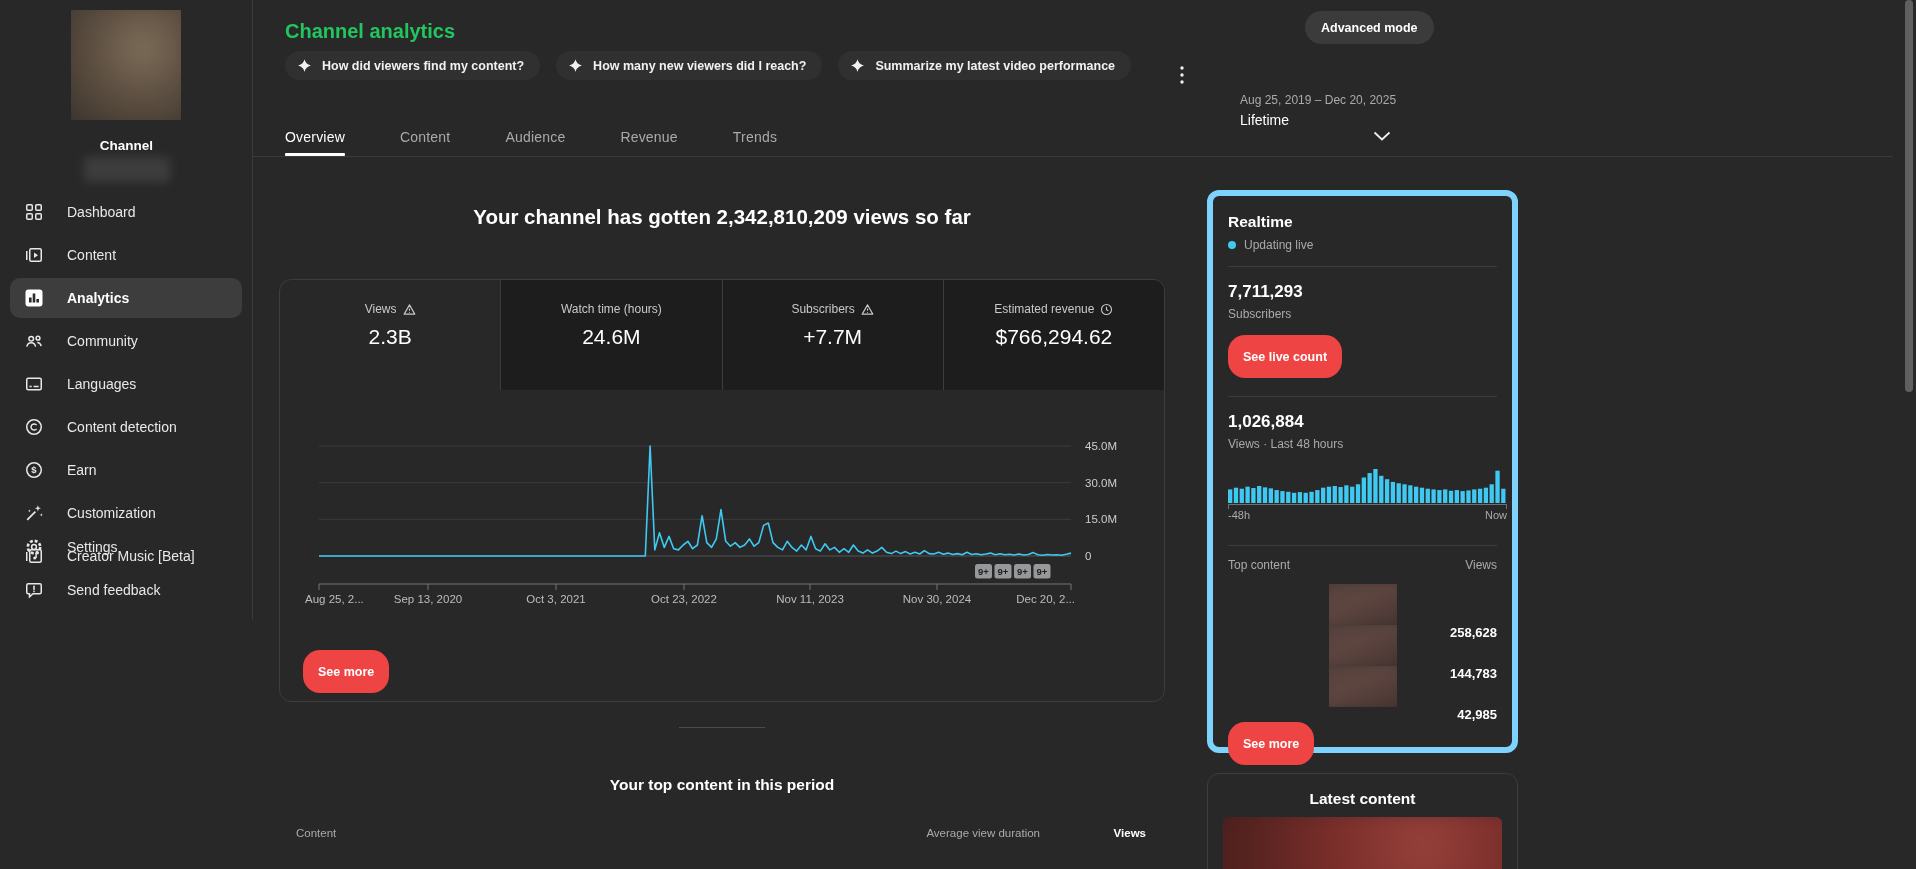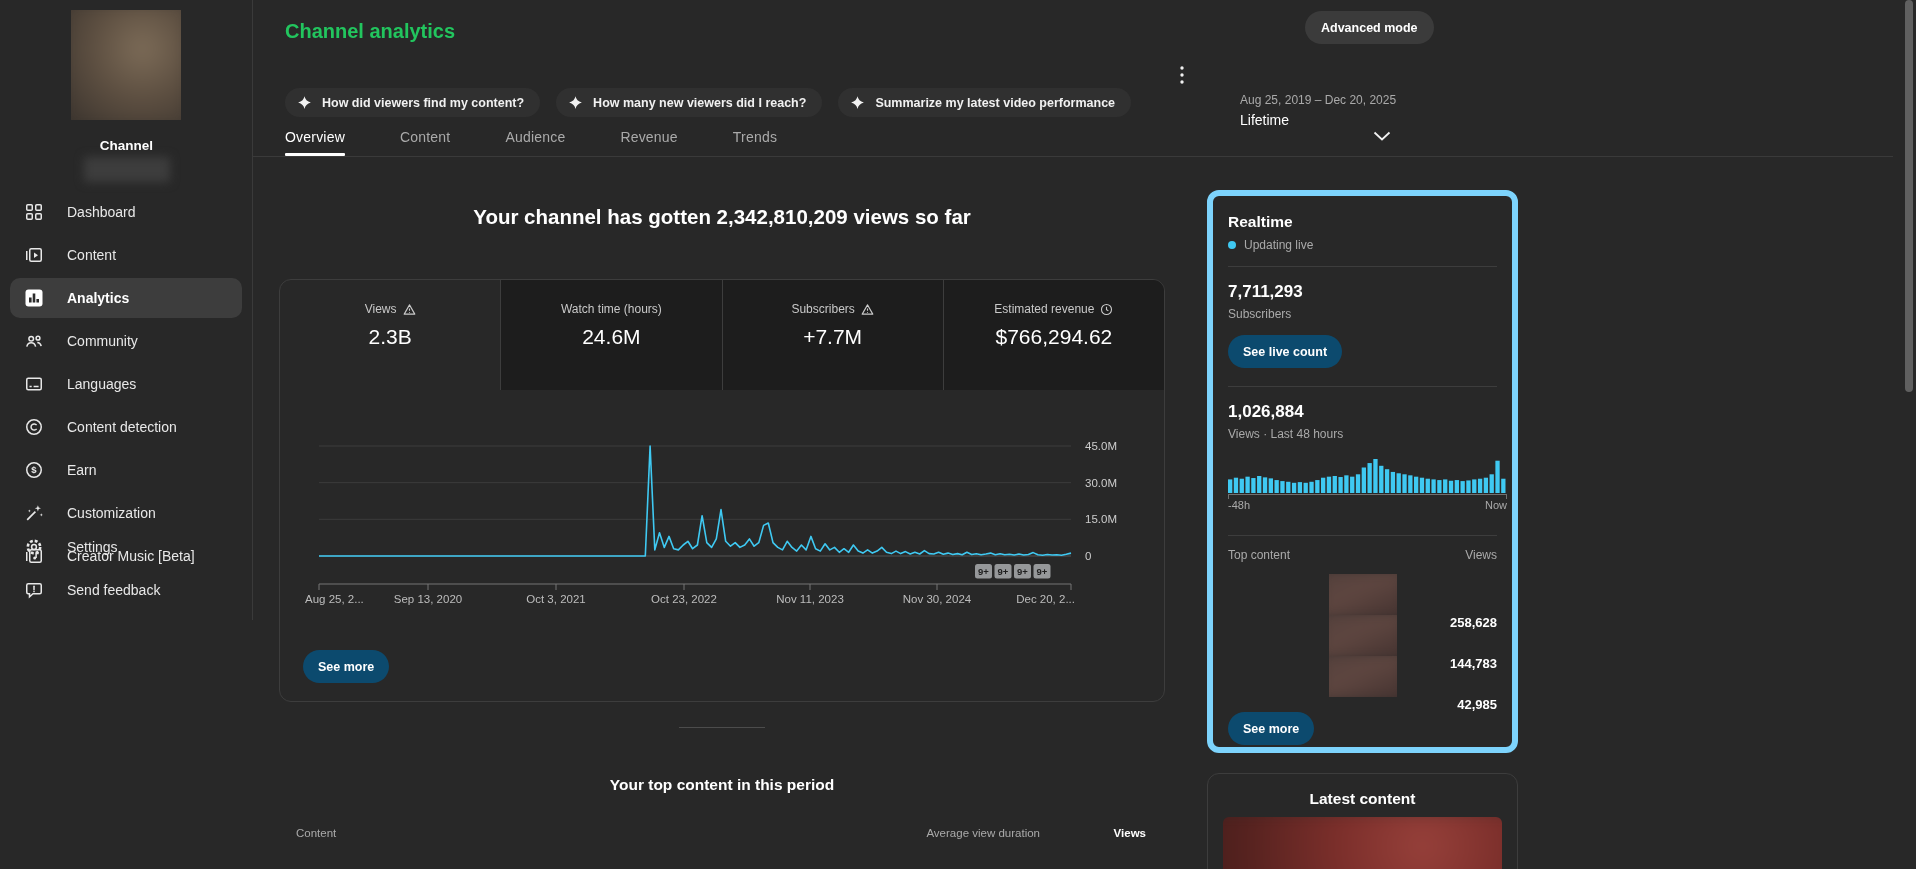--- a/index.html
+++ b/index.html
@@ -17,21 +17,21 @@
   .nav { position:absolute; top:189px; left:0; right:0; }
   .nav-footer { top:auto; bottom:7px; }
   .nav-item { height:40px; margin:3px 10px; display:flex; align-items:center; gap:23px; padding-left:14px; border-radius:10px; font-size:14px; color:#e8e8e8; cursor:pointer; white-space:nowrap; }
   .nav-item.active { background:#3d3d3d; color:#fff; font-weight:bold; }
   .nav-icon { width:20px; height:20px; flex:none; display:flex; }
   .nav-icon svg { width:20px; height:20px; }
 
   
   .page-title { position:absolute; left:285px; top:20px; font-size:20px; font-weight:bold; color:#22c55e; }
   .chips { position:absolute; left:285px; top:51px; display:flex; gap:16px; }
-  .chip { height:29px; border-radius:15px; background:#303030; display:flex; align-items:center; gap:10px; padding:0 16px 0 12px; font-size:12.5px; font-weight:600; color:#f1f1f1; border:none; cursor:pointer; white-space:nowrap; font-family:inherit;margin-top:37px; }
+  .chip { height:29px; border-radius:15px; background:#303030; display:flex; align-items:center; gap:10px; padding:0 16px 0 12px; font-size:12.5px; font-weight:600; color:#f1f1f1; border:none; cursor:pointer; white-space:nowrap; font-family:inherit; }
   .chip-ic { display:flex; } .chip-ic svg { width:15px; height:15px; }
   .kebab { position:absolute; left:1172px; top:62px; width:20px; height:26px; display:flex; align-items:center; justify-content:center; cursor:pointer; }
   .kebab svg { width:4px; height:18px; }
   .advanced-btn { position:absolute; left:1305px; top:11px; height:33px; padding:0 16px; border-radius:17px; background:#3b3b3b; color:#fff; font-size:12.5px; font-weight:bold; display:flex; align-items:center; border:none; cursor:pointer; font-family:inherit; }
   .daterange { position:absolute; left:1240px; top:93px; cursor:pointer; }
   .daterange .range { font-size:12px; color:#aaa; }
   .daterange .preset { font-size:14px; color:#fff; margin-top:5px; }
   .chevron { position:absolute; left:1373px; top:127px; width:18px; height:10px; cursor:pointer; }
   .chevron svg { width:18px; height:10px; }
 
@@ -46,21 +46,21 @@
   .overview-card { position:absolute; left:279px; top:279px; width:886px; height:423px; border:1px solid #3d3d3d; border-radius:12px; background:#282828; overflow:hidden; }
   .metric-tabs { display:flex; height:110px; }
   .metric-cell { flex:1; text-align:center; padding-top:22px; background:#1d1d1d; border-left:1px solid #3d3d3d; cursor:pointer; }
   .metric-cell:first-child { border-left:none; }
   .metric-cell.selected { background:transparent; }
   .metric-label { font-size:12px; color:#c9c9c9; display:flex; align-items:center; justify-content:center; gap:6px; }
   .m-ic { display:flex; } .m-ic svg { width:13px; height:13px; }
   .metric-value { font-size:21px; color:#fff; margin-top:9px; }
   .chart-wrap { padding:26px 24px 0 23px; }
   .see-more-main { margin:32px 0 0 23px; }
-  .btn { display:inline-flex; align-items:center; height:33px; padding:0 15px; border-radius:17px; background:#0c4a6e; color:#fff; font-size:12.5px; font-weight:bold; border:none; cursor:pointer; font-family:inherit; }
+  .btn { display:inline-flex; align-items:center; height:43px; padding:0 15px; border-radius:17px; background:#ef4444; color:#fff; font-size:12.5px; font-weight:bold; border:none; cursor:pointer; font-family:inherit; }
 
   .mid-divider { position:absolute; left:679px; top:727px; width:86px; height:1px; background:#4c4c4c; }
   .section-heading { position:absolute; left:279px; top:776px; width:886px; text-align:center; font-size:15.5px; font-weight:bold; color:#fff; }
   .table-header { position:absolute; left:296px; top:826px; width:850px; display:flex; align-items:flex-end; font-size:11.5px; color:#aaa; line-height:1.35; }
   .th-content { flex:1; cursor:pointer; }
   .th-avd { width:130px; text-align:right; cursor:pointer; }
   .th-views { width:106px; text-align:right; color:#fff; font-weight:bold; cursor:pointer; }
 
   
   .realtime-card { position:absolute; left:1207px; top:190px; width:311px; height:563px; border:6px solid #7dd3fc; border-radius:12px; background:#282828; padding:17px 15px 0; }

